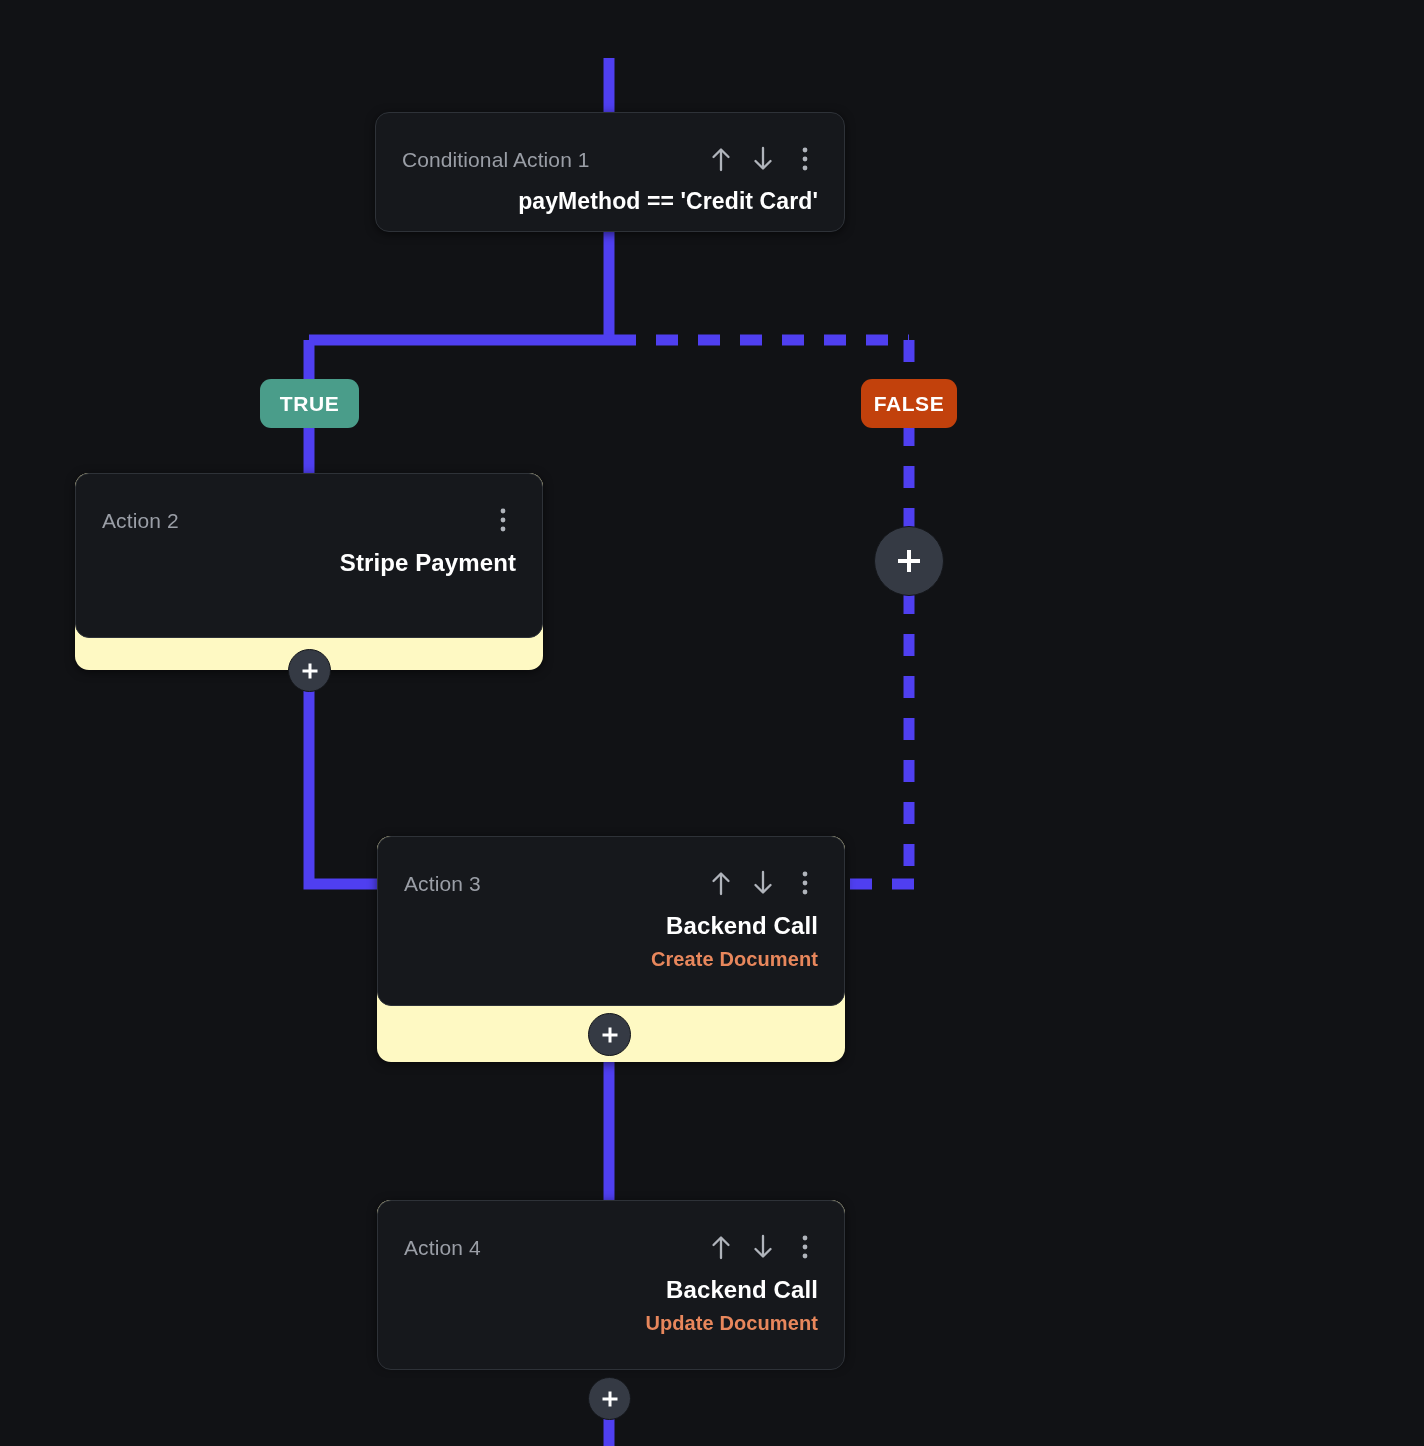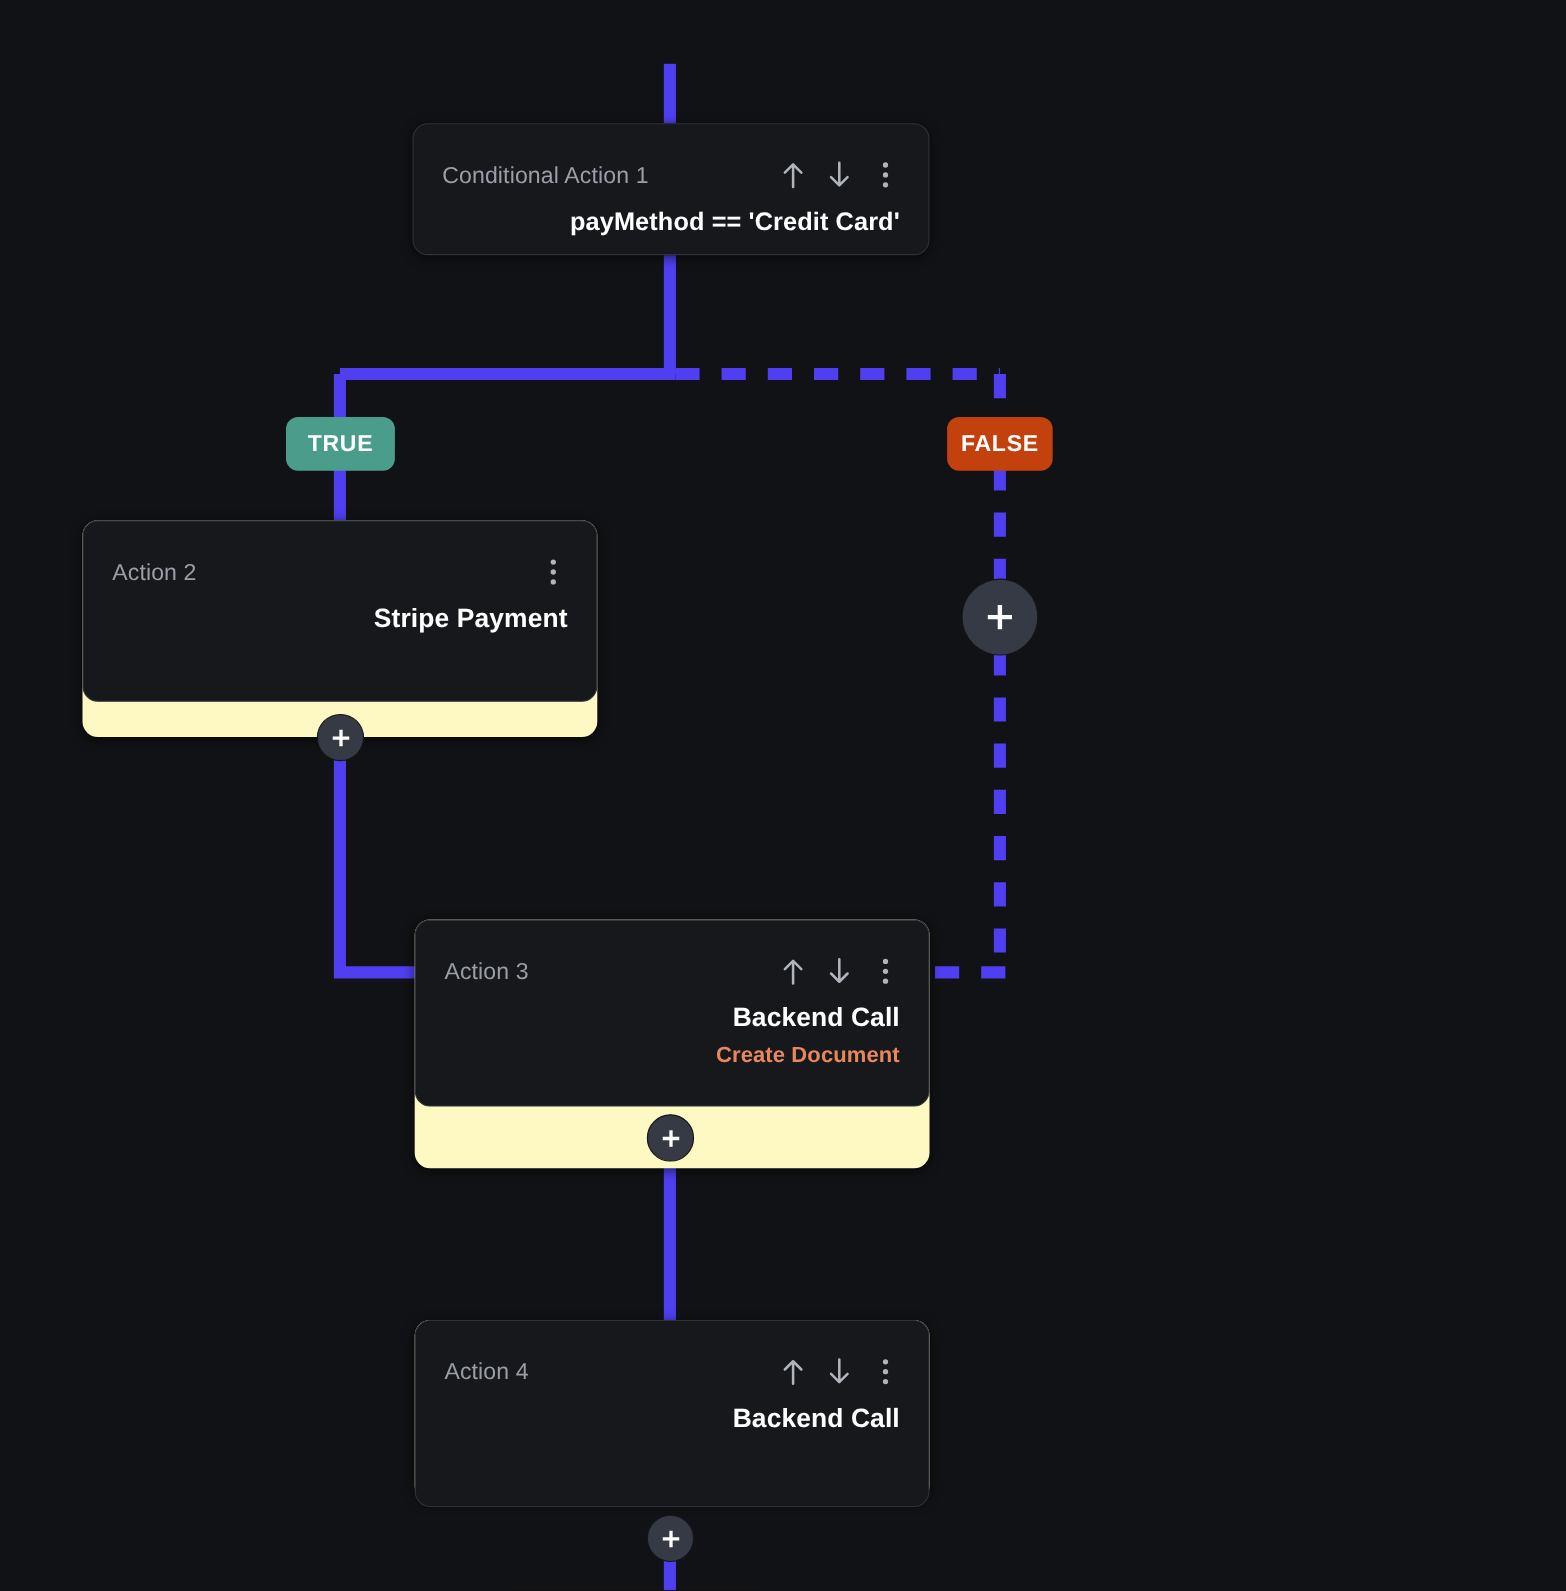--- a/index.html
+++ b/index.html
@@ -251,20 +251,21 @@
           <span class="icon-btn">
             <svg width="8" height="26" viewBox="0 0 8 26">
               <circle cx="4" cy="4" r="2.4" fill="#b0b4bb"></circle>
               <circle cx="4" cy="13" r="2.4" fill="#b0b4bb"></circle>
               <circle cx="4" cy="22" r="2.4" fill="#b0b4bb"></circle>
             </svg>
           </span>
         </span>
       </div>
       <div class="node-title">Backend Call</div>
+      <div class="node-sub">Update Document</div>
     </div>
   </div>
   <div class="plus" style="left:588px; top:1377px; width:43px; height:43px;">
     <svg width="20" height="20" viewBox="0 0 20 20">
       <path d="M10 2.5 L10 17.5 M2.5 10 L17.5 10" stroke="#ffffff" stroke-width="3" stroke-linecap="butt"></path>
     </svg>
   </div>
 
 </div>
 

